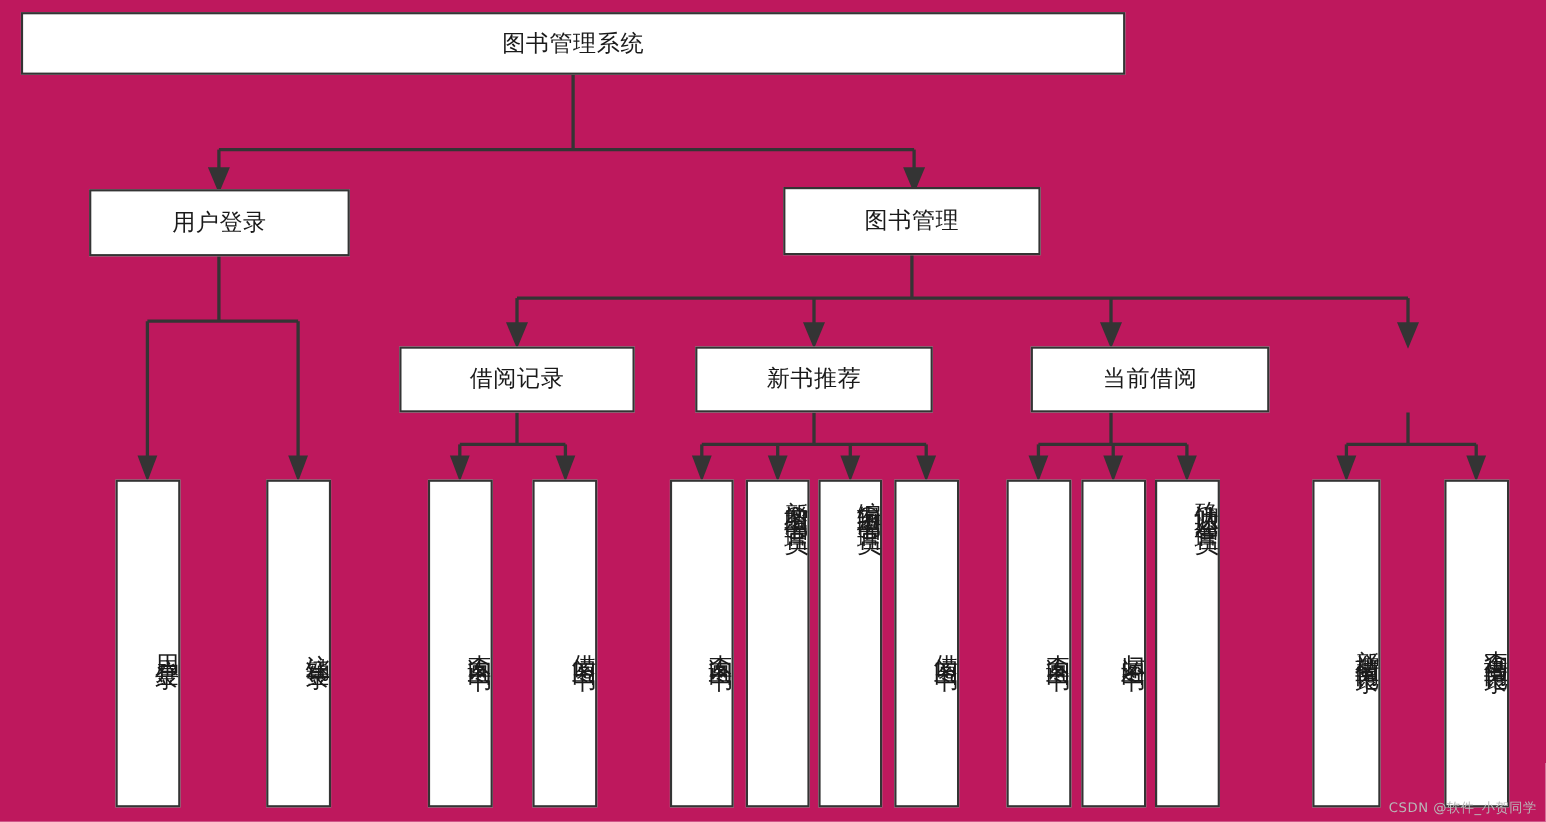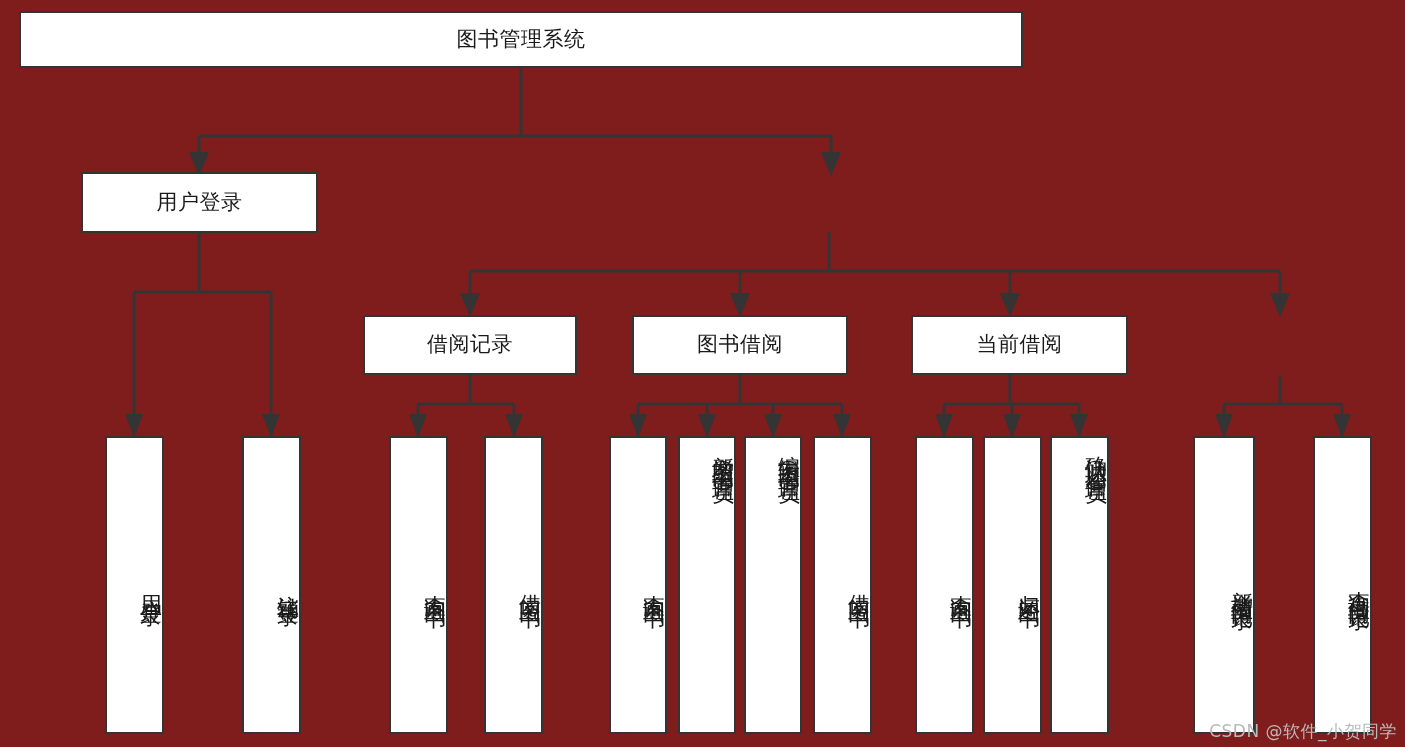--- a/index.html
+++ b/index.html
@@ -1,32 +1,32 @@
 <!DOCTYPE html>
 <html><head>
 <meta charset="utf-8">
 <style>
   html,body{margin:0;padding:0;background:#ffffff;}
   body{width:1405px;height:747px;overflow:hidden;
        font-family:"DejaVu Sans","Liberation Sans",sans-serif;}
-  #canvas{position:relative;width:1405px;height:747px;background:#7f1d1d;}
+  #canvas{position:relative;width:1405px;height:747px;background:#be185d;}
   .node{position:absolute;box-sizing:border-box;background:#ffffff;
         border:2.5px solid #343434;display:flex;align-items:center;
         justify-content:center;}
   .node .label{color:#1a1a1a;line-height:1.12;text-align:center;
         white-space:pre;letter-spacing:0.5px;}
   .node.h .label{font-size:21px;}
   .node.v{align-items:flex-start;padding-top:0;}
   .node.v .label{writing-mode:vertical-rl;text-orientation:upright;
         font-size:22px;letter-spacing:4px;line-height:1;width:100%;
         display:block;text-align:center;}
   .node.v.mid{align-items:center;}
   svg#wires{position:absolute;left:0;top:0;width:1405px;height:747px;
         pointer-events:none;}
-  #watermark{position:absolute;right:8px;bottom:4px;font-size:17px;
+  #watermark{position:absolute;right:8px;bottom:4px;font-size:12px;
         color:#b9b9b9;letter-spacing:0.5px;white-space:nowrap;}
 </style>
 </head>
 <body>
 
 <div id="canvas">
 
   <svg id="wires" viewBox="0 0 1405 747">
     <g stroke="#343434" stroke-width="3" fill="none">
 
@@ -100,28 +100,31 @@
     </g>
   </svg>
 
   <div class="node h" style="left:19px;top:11px;width:1004px;height:57px;">
     <span class="label">图书管理系统</span>
   </div>
 
   <div class="node h" style="left:81px;top:172px;width:237px;height:61px;">
     <span class="label">用户登录</span>
   </div>
+  <div class="node h" style="left:712px;top:170px;width:234px;height:62px;">
+    <span class="label">图书管理</span>
+  </div>
 
   <div class="node h" style="left:363px;top:315px;width:214px;height:60px;">
     <span class="label">借阅记录</span>
   </div>
   <div class="node h" style="left:632px;top:315px;width:216px;height:60px;">
-    <span class="label">图书借阅</span>
+    <span class="label">新书推荐</span>
   </div>
-  <div class="node h" style="left:911px;top:315px;width:217px;height:60px;align-items:center;">
+  <div class="node h" style="left:937px;top:315px;width:217px;height:60px;align-items:center;">
     <span class="label">当前借阅</span>
   </div>
 
   <div class="node v mid" style="left:105px;top:436px;width:59px;height:298px;">
     <span class="label">用户登录</span>
   </div>
   <div class="node v mid" style="left:242px;top:436px;width:59px;height:298px;">
     <span class="label">注销登录</span>
   </div>
 

